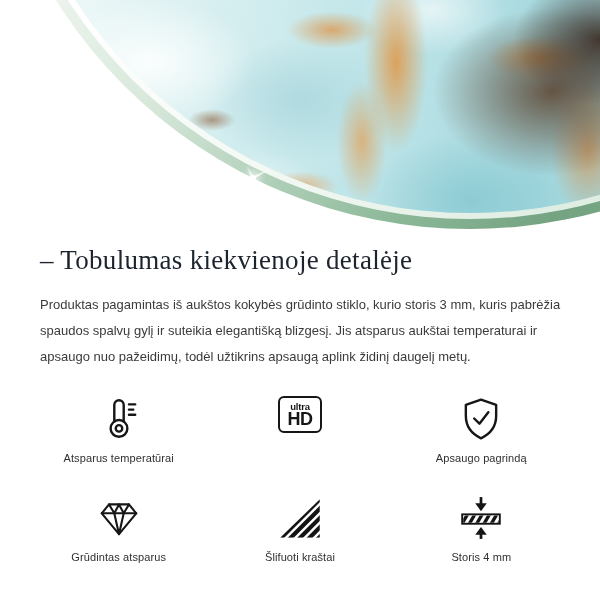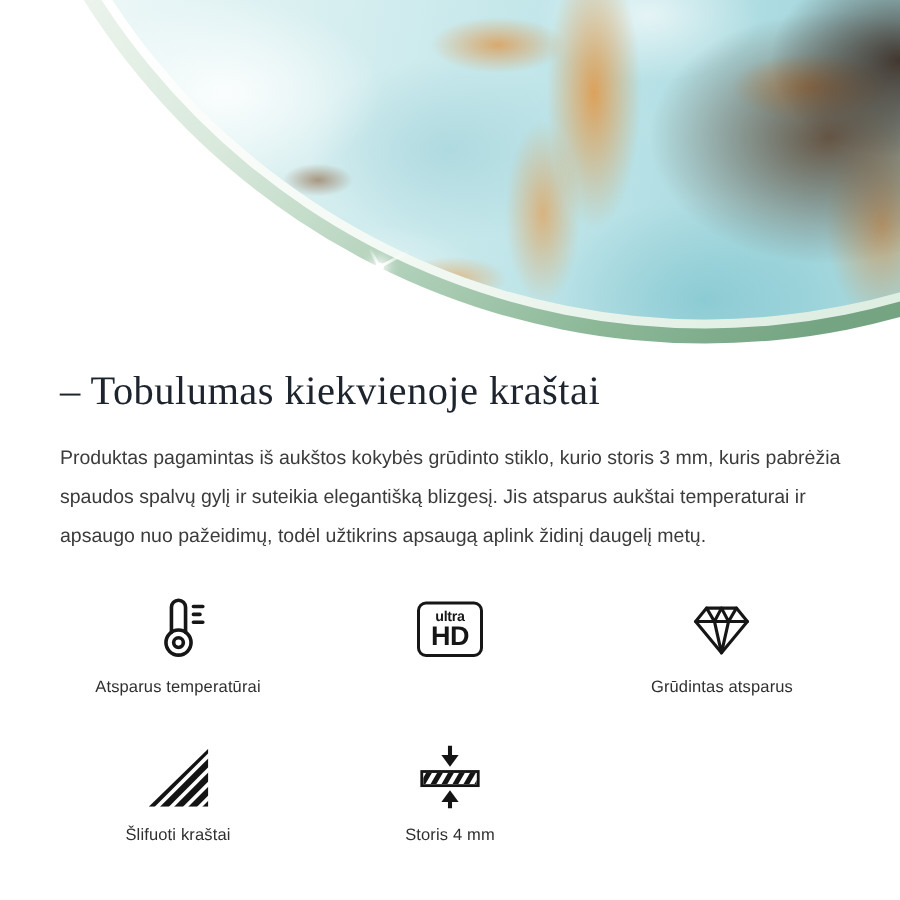--- a/index.html
+++ b/index.html
@@ -52,21 +52,21 @@
     font-size:27px;line-height:36px;letter-spacing:.3px;color:#1d242e;
   }
   .title span{display:block;}
   .desc{
     margin:14px 40px 0;width:524px;
     font-size:13px;line-height:26px;color:#3b3b3b;
   }
   
   .features{margin:26px 28px 0;display:grid;grid-template-columns:repeat(3,1fr);row-gap:30px;}
   .feature{display:flex;flex-direction:column;align-items:center;}
-  .icon-wrap{height:46px;display:flex;align-items:center;justify-content:center;}
+  .icon-wrap{height:46px;display:flex;justify-content:center;}
   .flabel{margin-top:10px;font-size:11px;line-height:13px;color:#2f2f2f;letter-spacing:.1px;text-align:right;}
   .ico{stroke:#161616;fill:none;stroke-width:2.3;stroke-linecap:round;stroke-linejoin:round;}
   .uhd-box{
     width:40px;height:33px;border:2.6px solid #161616;border-radius:6px;
     display:flex;flex-direction:column;align-items:center;justify-content:center;color:#161616;background:#fff;
   }
   .uhd-top{font-size:9.5px;font-weight:700;line-height:10px;letter-spacing:-.2px;}
   .uhd-bottom{font-size:18px;font-weight:800;line-height:15px;letter-spacing:-.4px;}
 </style>
 </head>
@@ -77,21 +77,21 @@
   <div class="hero">
     <div class="disc-rim"></div>
     <div class="disc-white"></div>
     <div class="disc-face"></div>
     <div class="sparkle">
         <span class="dot"></span>
       </div>
   </div>
 
   <h1 class="title">
-    <span>– Tobulumas kiekvienoje kraštai</span>
+    <span>– Tobulumas kiekvienoje detalėje</span>
   </h1>
 
   <p class="desc">Produktas pagamintas iš aukštos kokybės grūdinto stiklo, kurio storis 3 mm, kuris pabrėžia spaudos spalvų gylį ir suteikia elegantišką blizgesį. Jis atsparus aukštai temperaturai ir apsaugo nuo pažeidimų, todėl užtikrins apsaugą aplink židinį daugelį metų.</p>
 
   <div class="features">
 
     <div class="feature">
       <div class="icon-wrap">
         <svg class="ico" width="46" height="46" viewBox="0 0 44 44">
           <path d="M17.5 24.5 V8.5 A4.5 4.5 0 0 1 26.5 8.5 V24.5"></path>
@@ -105,20 +105,29 @@
 
     <div class="feature">
       <div class="icon-wrap">
         <div class="uhd-box">
           <span class="uhd-top">ultra</span>
           <span class="uhd-bottom">HD</span>
         </div>
       </div>
     </div>
 
+    <div class="feature">
+      <div class="icon-wrap">
+        <svg class="ico" width="46" height="46" viewBox="0 0 44 44">
+          <path d="M22 3.5 L36.5 8.5 V19 C36.5 29.5 30.5 36.5 22 40.5 C13.5 36.5 7.5 29.5 7.5 19 V8.5 Z"></path>
+          <path d="M15.5 21.5 L20.5 26.5 L29 15.5"></path>
+        </svg>
+      </div>
+      <div class="flabel">Apsaugo pagrindą</div>
+    </div>
 
     <div class="feature">
       <div class="icon-wrap">
         <svg class="ico" width="46" height="46" viewBox="0 0 44 44" style="stroke-width:2">
           <path d="M12.5 9 H31.5 L38.5 17.5 L22 37.5 L5.5 17.5 Z"></path>
           <path d="M5.5 17.5 H38.5"></path>
           <path d="M12.5 9 L17.5 17.5 L22 9 L26.5 17.5 L31.5 9"></path>
           <path d="M17.5 17.5 L22 37.5 L26.5 17.5"></path>
         </svg>
       </div>

